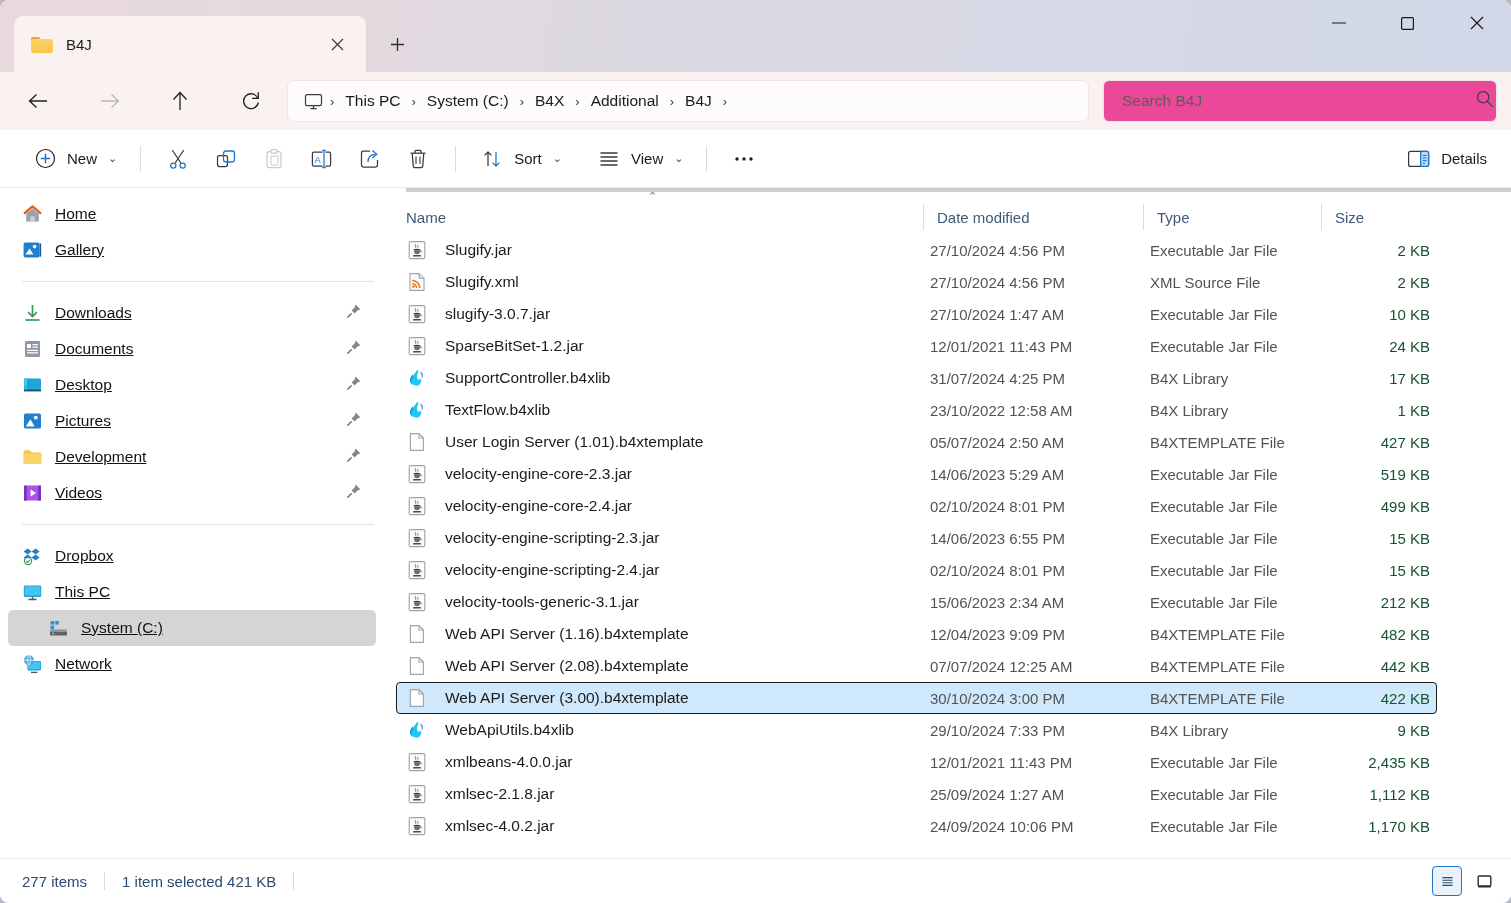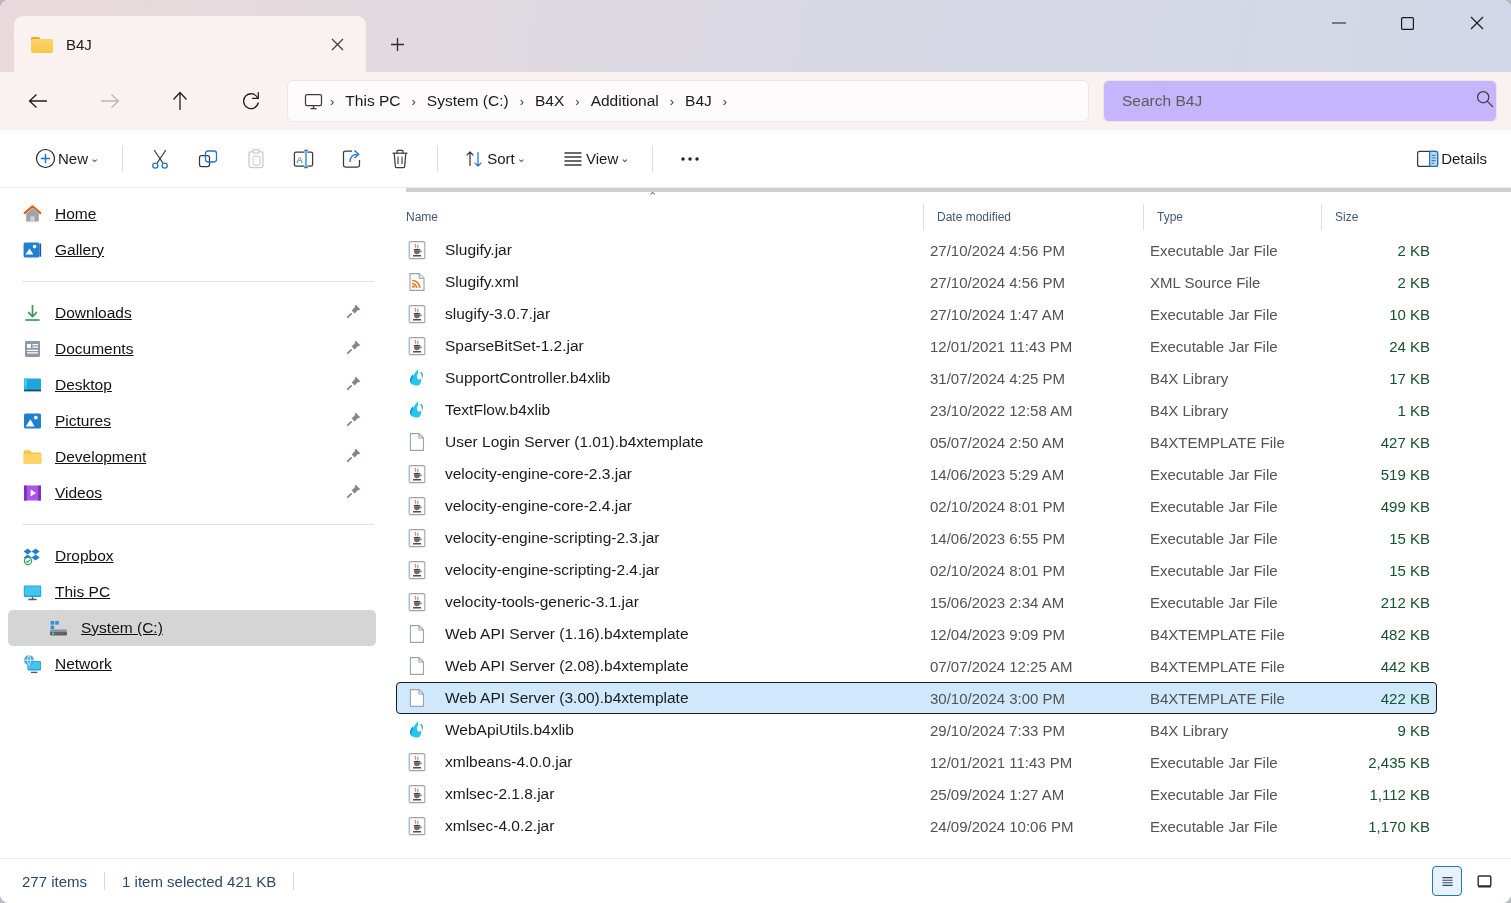--- a/index.html
+++ b/index.html
@@ -89,38 +89,38 @@
     border: 1px solid #eee6e6;
   }
   .crumb-pc { width: 22px; height: 22px; display:flex; align-items:center; justify-content:center; margin-right: 4px;}
   .crumb {
     font-size: 15.5px; color: #1b1b1b; padding: 4px 9px; border-radius: 4px;
     white-space: nowrap;
   }
   .crumb-sep { color: #3c3c3c; font-size: 13px; padding: 0 2px; user-select:none; }
   .searchbox {
     width: 394px; height: 42px; flex: 0 0 394px;
-    background: #c4b5fd; border: 1px solid #ece4e4; border-radius: 6px;
+    background: #ec4899; border: 1px solid #ece4e4; border-radius: 6px;
     display: flex; align-items: center; padding: 0 2px 0 18px;
   }
   .searchbox input {
     flex: 1 1 auto; border: none; outline: none; background: transparent;
     font-size: 15.5px; color: #1b1b1b; font-family: inherit;
   }
   .searchbox input::placeholder { color: #5c5c5c; }
 
   
   .cmdbar {
     height: 58px; flex: 0 0 58px; background: #ffffff;
     display: flex; align-items: center; padding: 0 14px 0 22px;
     border-bottom: 1px solid #f2e8e9;
   }
   .cmd {
     height: 40px; border-radius: 6px; display: flex; align-items: center;
-    gap: 0; padding: 0 10px; color: #1a1a1a; font-size: 15px;
+    gap: 9px; padding: 0 10px; color: #1a1a1a; font-size: 15px;
     white-space: nowrap;
   }
   .cmd-ico { width: 26px; height: 26px; display:flex; align-items:center; justify-content:center; }
   .chev { font-size: 11px; color: #444; margin-left: 2px; }
   .cmd-sep { width: 1px; height: 26px; background: #e0dada; margin: 0 13px; flex: 0 0 1px; }
   .cmd-spacer { flex: 1 1 auto; }
   .cmd-iconbtn { width: 48px; height: 40px; border-radius: 6px; display:flex; align-items:center; justify-content:center; }
 
   
   .body { flex: 1 1 auto; display: flex; min-height: 0; }
@@ -144,21 +144,21 @@
 
   
   .listpane { flex: 1 1 auto; display: flex; flex-direction: column; min-width: 0; background:#fff; }
   .sortmark { height: 12px; position: relative; flex: 0 0 12px; }
   .sortmark .bar { position:absolute; left:18px; right:0; top:0; height:4px; background:#cfcfcf; }
   .sortmark .chev { position:absolute; left:258px; top:2px; font-size:11px; color:#6f6f6f; }
   .colheader {
     height: 34px; flex: 0 0 34px; display: flex; align-items: center;
     position: relative; padding-left: 18px;
   }
-  .col { font-size: 12px; color: #3f5978; position: relative; height: 34px; display:flex; align-items:center; }
+  .col { font-size: 15px; color: #3f5978; position: relative; height: 34px; display:flex; align-items:center; }
   .col .vsep { position: absolute; left: 0; top: 4px; bottom: 4px; width: 1px; background: #dcdcdc; }
   .c-name { width: 517px; flex: 0 0 517px; padding-left: 0; }
   .c-date { width: 220px; flex: 0 0 220px; padding-left: 14px; }
   .c-type { width: 178px; flex: 0 0 178px; padding-left: 14px; }
   .c-size { width: 124px; flex: 0 0 124px; padding-left: 14px; }
 
   .rows { flex: 1 1 auto; overflow: hidden; padding-left: 8px; }
   .row {
     height: 32px; display: flex; align-items: center;
     border: 1px solid transparent; border-radius: 4px;

